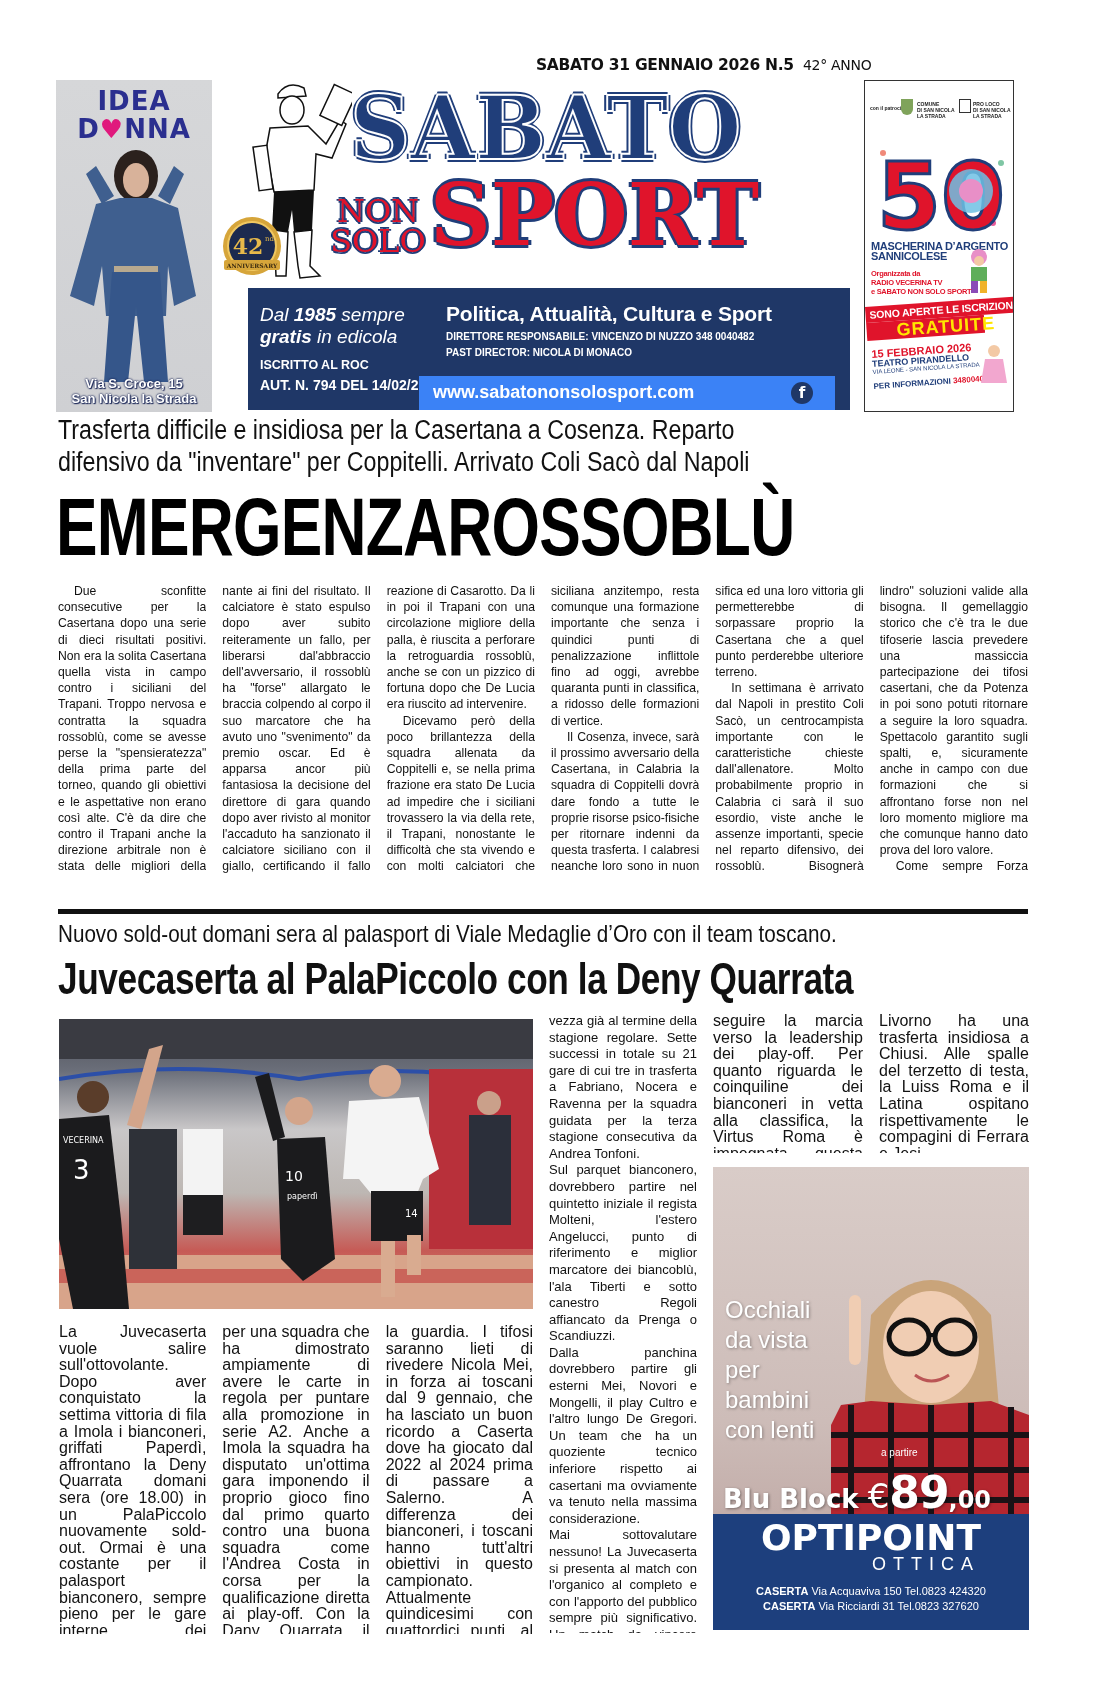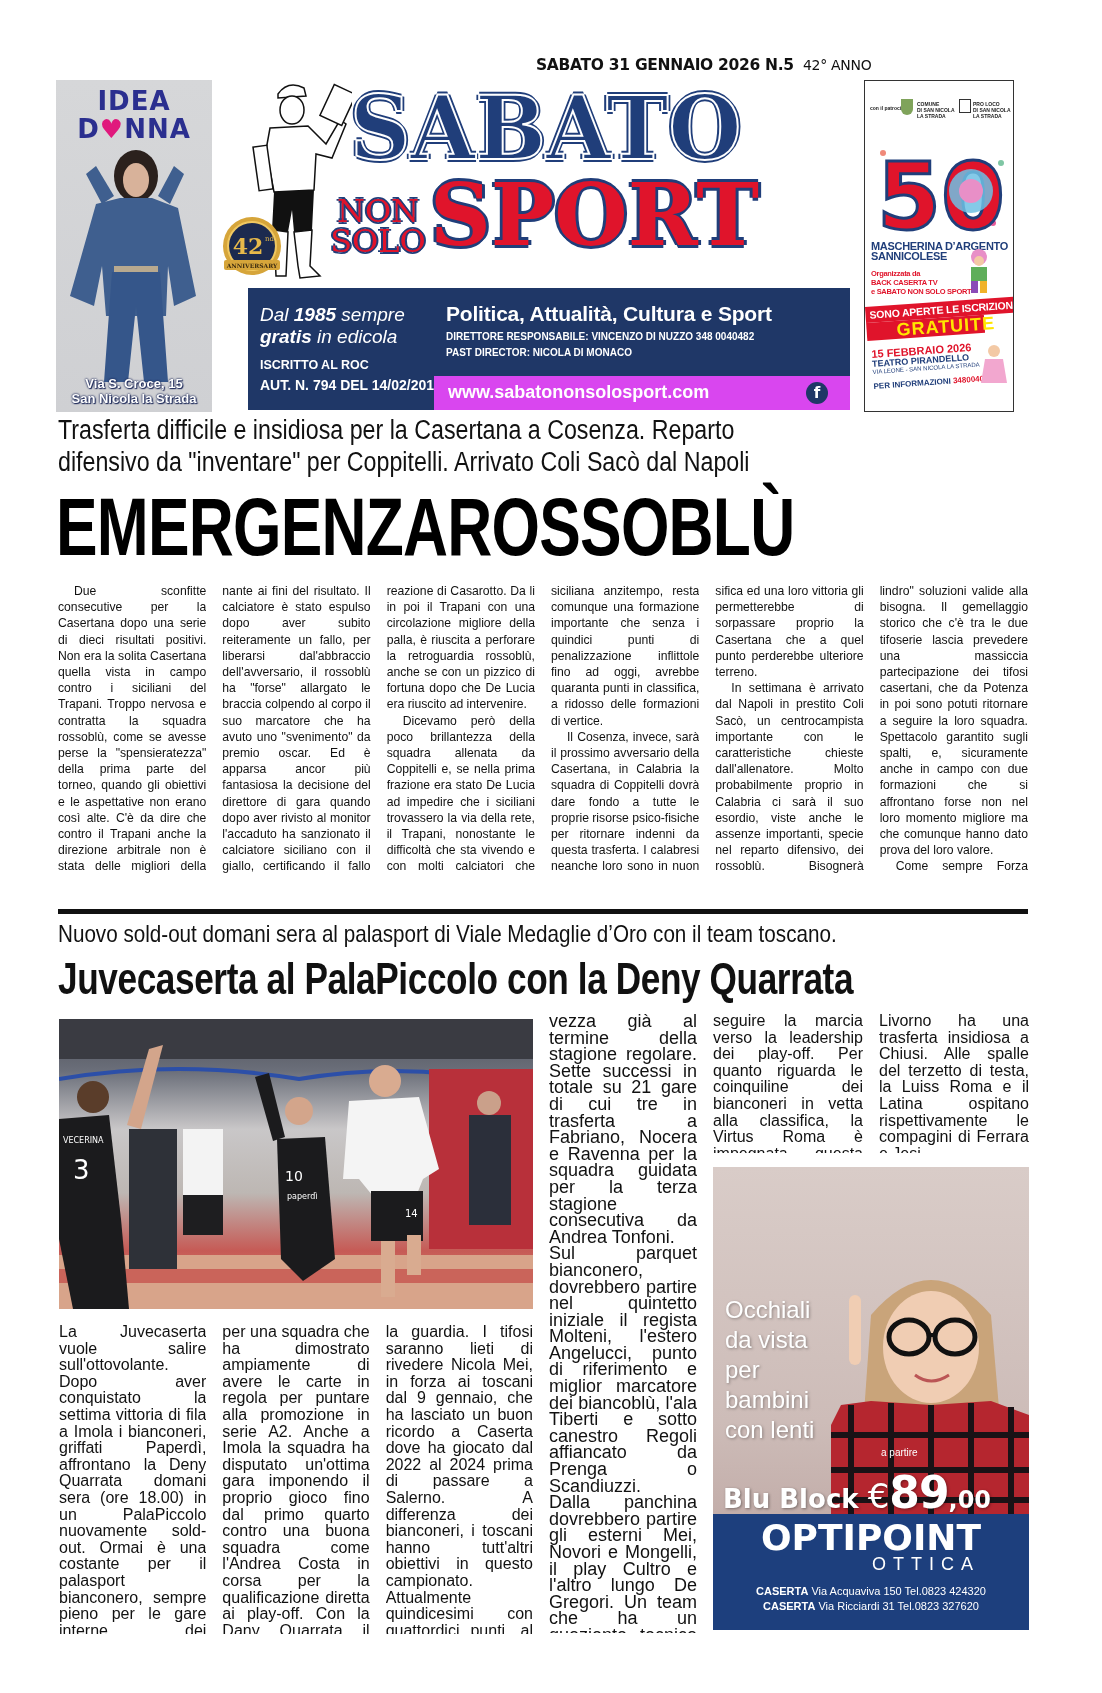--- a/index.html
+++ b/index.html
@@ -27,21 +27,21 @@
 
   .masthead-bar { position: absolute; left: 248px; top: 288px; width: 602px; height: 122px; background: #1f3767; }
   .bar-left { position: absolute; left: 12px; top: 16px; color: #fff; }
   .bar-left .l1, .bar-left .l2 { font-style: italic; font-size: 19px; line-height: 22px; }
   .bar-left b { font-weight: bold; }
   .bar-left .roc { margin-top: 10px; font-size: 12.5px; font-weight: bold; }
   .bar-left .aut { margin-top: 5px; font-size: 14px; font-weight: bold; }
   .bar-right { position: absolute; left: 198px; top: 14px; color: #fff; }
   .bar-right .tag { font-size: 21px; font-weight: bold; letter-spacing: -0.2px; }
   .bar-right .dir { margin-top: 5px; font-size: 10px; font-weight: bold; line-height: 11px; }
-  .url-bar { position: absolute; left: 186px; top: 88px; width: 416px; height: 34px; background: #d946ef; }
+  .url-bar { position: absolute; left: 171px; top: 88px; width: 416px; height: 34px; background: #3b82f6; }
   .url-bar .url { position: absolute; left: 14px; top: 6px; color: #fff; font-size: 18px; font-weight: bold; }
   .fb { position: absolute; right: 22px; top: 6px; width: 22px; height: 22px; border-radius: 50%; background: #1f3767; color: #fff; font-weight: bold; font-size: 15px; text-align: center; line-height: 23px; font-family: "DejaVu Sans", sans-serif; }
 
   .ad-right { position: absolute; left: 864px; top: 80px; width: 150px; height: 332px; border: 1.5px solid #333; background: #fff; overflow: hidden; }
   .ad-right .patr { position: absolute; left: 5px; top: 24px; font-size: 5px; font-weight: bold; color: #222; }
   .ad-right .comune { position: absolute; left: 52px; top: 20px; font-size: 5px; line-height: 6px; font-weight: bold; color: #222; }
   .ad-right .proloco { position: absolute; left: 108px; top: 20px; font-size: 5px; line-height: 6px; font-weight: bold; color: #222; }
   .crest { position: absolute; left: 36px; top: 18px; width: 12px; height: 16px; background: #7fa35b; border-radius: 0 0 6px 6px; }
   .house { position: absolute; left: 94px; top: 18px; width: 12px; height: 14px; border: 1.5px solid #333; }
   .fifty { position: absolute; left: 8px; top: 62px; width: 136px; height: 96px; }
@@ -75,21 +75,21 @@
   .kicker2 { position: absolute; left: 58px; top: 920px; font-size: 24px; line-height: 28px; color: #111; transform: scaleX(0.86); transform-origin: left top; white-space: nowrap; }
   .headline2 { position: absolute; left: 58px; top: 954px; font-weight: bold; font-size: 44px; line-height: 50px; color: #111; transform: scaleX(0.80); transform-origin: left top; white-space: nowrap; letter-spacing: -0.5px; }
 
   .photo { position: absolute; left: 59px; top: 1019px; width: 474px; height: 290px; overflow: hidden; background: linear-gradient(180deg, #4a4c55 0%, #6b6f7a 18%, #c9c7c8 38%, #bdb7b3 60%, #c65a55 80%, #d99a82 100%); }
   .photo svg { width: 100%; height: 100%; display: block; }
 
   .cols2a { position: absolute; left: 59px; top: 1324px; width: 474px; height: 310px; display: grid; grid-template-columns: repeat(3, 1fr); column-gap: 16px; }
   .col2 { font-size: 16px; line-height: 16.6px; text-align: justify; color: #111; overflow: hidden; }
   .col2 p + p { margin-top: 0; }
 
-  .col-mid { position: absolute; left: 549px; top: 1013px; width: 148px; height: 620px; font-size: 18px; line-height: 16.6px; text-align: justify; overflow: hidden; }
+  .col-mid { position: absolute; left: 549px; top: 1013px; width: 148px; height: 620px; font-size: 13px; line-height: 16.6px; text-align: justify; overflow: hidden; }
   .cols2b { position: absolute; left: 713px; top: 1013px; width: 316px; height: 140px; display: grid; grid-template-columns: repeat(2, 1fr); column-gap: 16px; }
 
   
   .ad-opti { position: absolute; left: 713px; top: 1167px; width: 316px; height: 463px; background: linear-gradient(180deg, #d9ccc8 0%, #cdbcb8 55%, #b69c98 100%); overflow: hidden; }
   .ad-opti .bts { position: absolute; left: 10px; top: 10px; font-family: "DejaVu Sans", sans-serif; font-weight: bold; color: #1d3f7d; font-size: 38px; line-height: 42px; letter-spacing: 13px; }
   .girl { position: absolute; left: 118px; top: 88px; width: 198px; height: 260px; }
   .ad-opti .occ { position: absolute; left: 12px; top: 128px; font-size: 24px; line-height: 30px; color: #fff; text-shadow: 1px 1px 3px rgba(0,0,0,0.35); }
   .ad-opti .apart { position: absolute; left: 168px; top: 280px; font-size: 10px; color: #fff; }
   .ad-opti .blu { position: absolute; left: 10px; top: 300px; font-family: "DejaVu Sans", sans-serif; font-weight: bold; font-size: 26px; color: #fff; text-shadow: 1px 1px 3px rgba(0,0,0,0.4); white-space: nowrap; }
   .ad-opti .price { font-size: 44px; letter-spacing: -1px; }
@@ -201,21 +201,21 @@
   </div>
   <svg class="clown" viewBox="0 0 40 50">
     <circle cx="20" cy="10" r="8" fill="#e88fc7"></circle>
       <circle cx="20" cy="14" r="5" fill="#f3c9a5"></circle>
     <rect x="12" y="20" width="16" height="14" fill="#5fae5a"></rect>
       <rect x="12" y="34" width="7" height="12" fill="#8b4bb8"></rect>
       <rect x="21" y="34" width="7" height="12" fill="#f0b22a"></rect>
   </svg>
   <div class="org">
     <div>Organizzata da</div>
-    <div>BACK CASERTA TV</div>
+    <div>RADIO VECERINA TV</div>
     <div>e SABATO NON SOLO SPORT</div>
   </div>
   <div class="ribbon">
     <div class="r1">SONO APERTE LE ISCRIZIONI</div>
     <div class="r2">GRATUITE</div>
   </div>
   <div class="event">
     <div class="d">15 FEBBRAIO 2026</div>
     <div class="t">TEATRO PIRANDELLO</div>
     <div class="v">VIA LEONE - SAN NICOLA LA STRADA</div>

